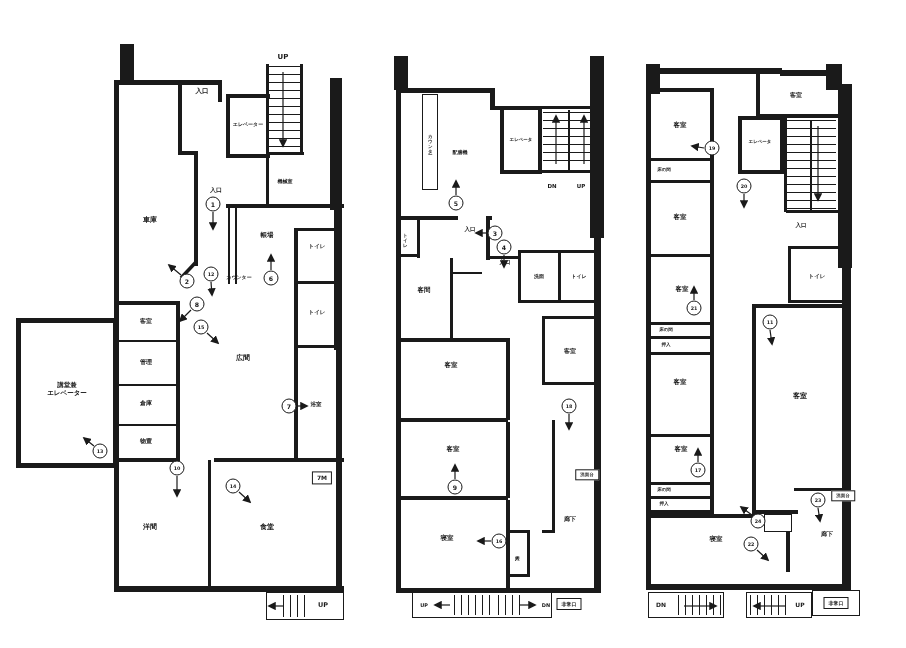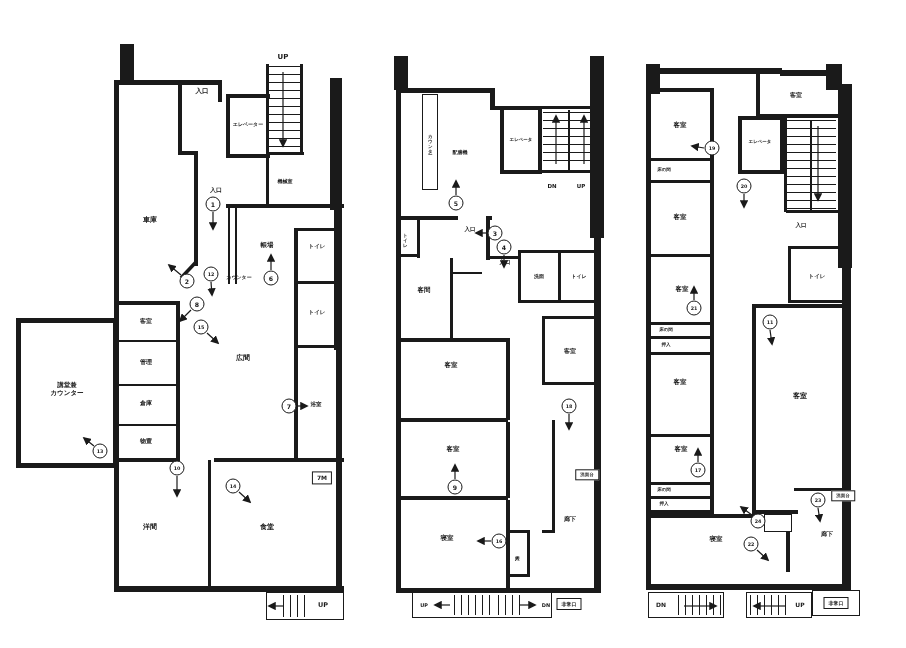--- a/index.html
+++ b/index.html
@@ -64,33 +64,33 @@
       <div class="wall" style="left: 16px; top: 463px; width: 102px; height: 5px;"></div>
       <div class="wall" style="left: 113px; top: 318px; width: 5px; height: 150px;"></div>
       <div class="box" style="left: 266px; top: 592px; width: 78px; height: 28px;"></div>
       <div class="stairs h" style="left: 269px; top: 66px; width: 31px; height: 84px;"></div>
       <div class="stairs v" style="left: 283px; top: 595px; width: 28px; height: 22px;"></div>
       <div class="lbl" style="left: 202px; top: 92px; font-size: 6.5px;">入口</div>
       <div class="lbl" style="left: 283px; top: 57px; font-size: 7px;">UP</div>
       <div class="lbl" style="left: 248px; top: 124px; font-size: 5px;">エレベーター</div>
       <div class="lbl" style="left: 285px; top: 181px; font-size: 5px;">機械室</div>
       <div class="lbl" style="left: 216px; top: 190px; font-size: 6px;">入口</div>
-      <div class="lbl" style="left: 267px; top: 236px; font-size: 6.5px; margin-top: 10px;">帳場</div>
+      <div class="lbl" style="left: 267px; top: 236px; font-size: 6.5px;">帳場</div>
       <div class="lbl" style="left: 239px; top: 277px; font-size: 5px;">カウンター</div>
       <div class="lbl" style="left: 150px; top: 220px; font-size: 7px;">車庫</div>
       <div class="lbl" style="left: 317px; top: 246px; font-size: 5.5px;">トイレ</div>
       <div class="lbl" style="left: 317px; top: 312px; font-size: 5.5px;">トイレ</div>
       <div class="lbl" style="left: 146px; top: 321px; font-size: 6px;">客室</div>
       <div class="lbl" style="left: 146px; top: 362px; font-size: 6px;">管理</div>
       <div class="lbl" style="left: 146px; top: 403px; font-size: 6px;">倉庫</div>
       <div class="lbl" style="left: 146px; top: 441px; font-size: 6px;">物置</div>
       <div class="lbl" style="left: 243px; top: 358px; font-size: 7px;">広間</div>
       <div class="lbl" style="left: 316px; top: 404px; font-size: 5.5px;">浴室</div>
       <div class="lbl" style="left: 67px; top: 390px; font-size: 6.5px;">講堂兼
-カウンター</div>
+エレベーター</div>
       <div class="lbl" style="left: 150px; top: 527px; font-size: 7px;">洋間</div>
       <div class="lbl" style="left: 267px; top: 527px; font-size: 7px;">食堂</div>
       <div class="lbl bx" style="left: 322px; top: 478px; font-size: 6px;">7M</div>
       <div class="lbl" style="left: 323px; top: 606px; font-size: 6.5px;">UP</div>
       <div class="mk" style="left: 213px; top: 204px; font-size: 6.2px;">1</div>
       <div class="mk" style="left: 211px; top: 274px; font-size: 4.8px;">12</div>
       <div class="mk" style="left: 187px; top: 281px; font-size: 6.2px;">2</div>
       <div class="mk" style="left: 271px; top: 278px; font-size: 6.2px;">6</div>
       <div class="mk" style="left: 197px; top: 304px; font-size: 6.2px;">8</div>
       <div class="mk" style="left: 201px; top: 327px; font-size: 4.8px;">15</div>

